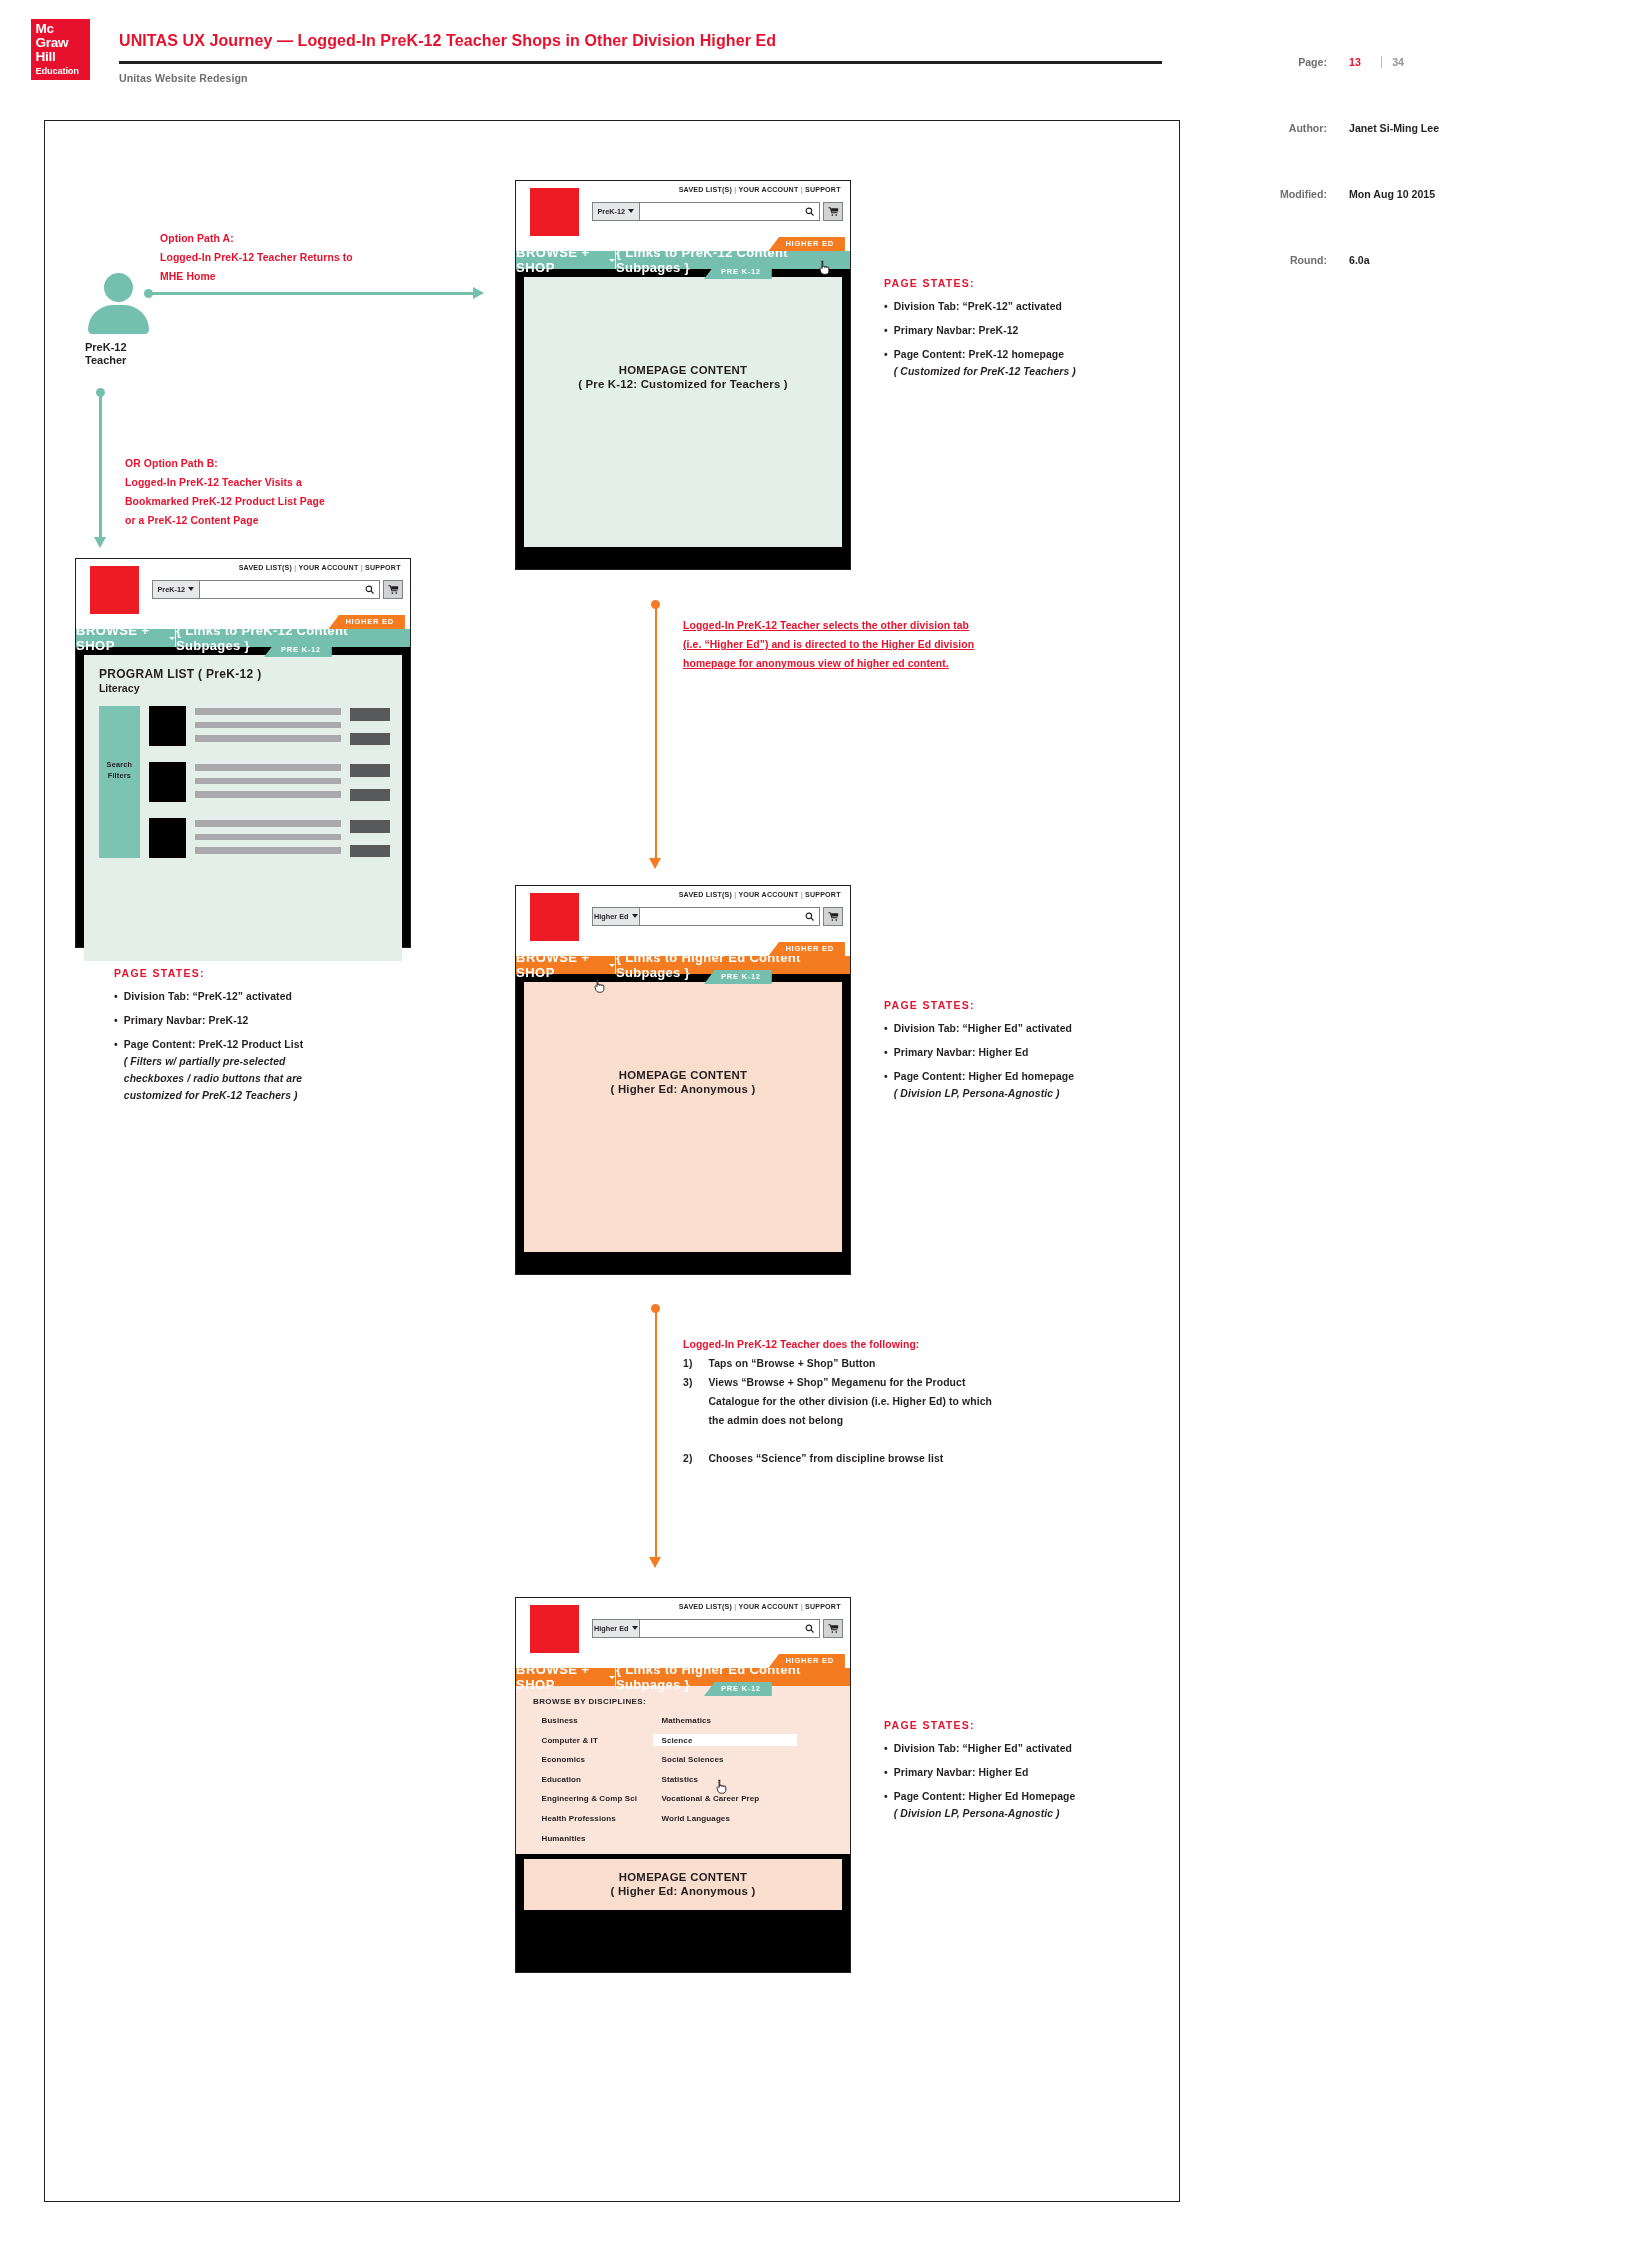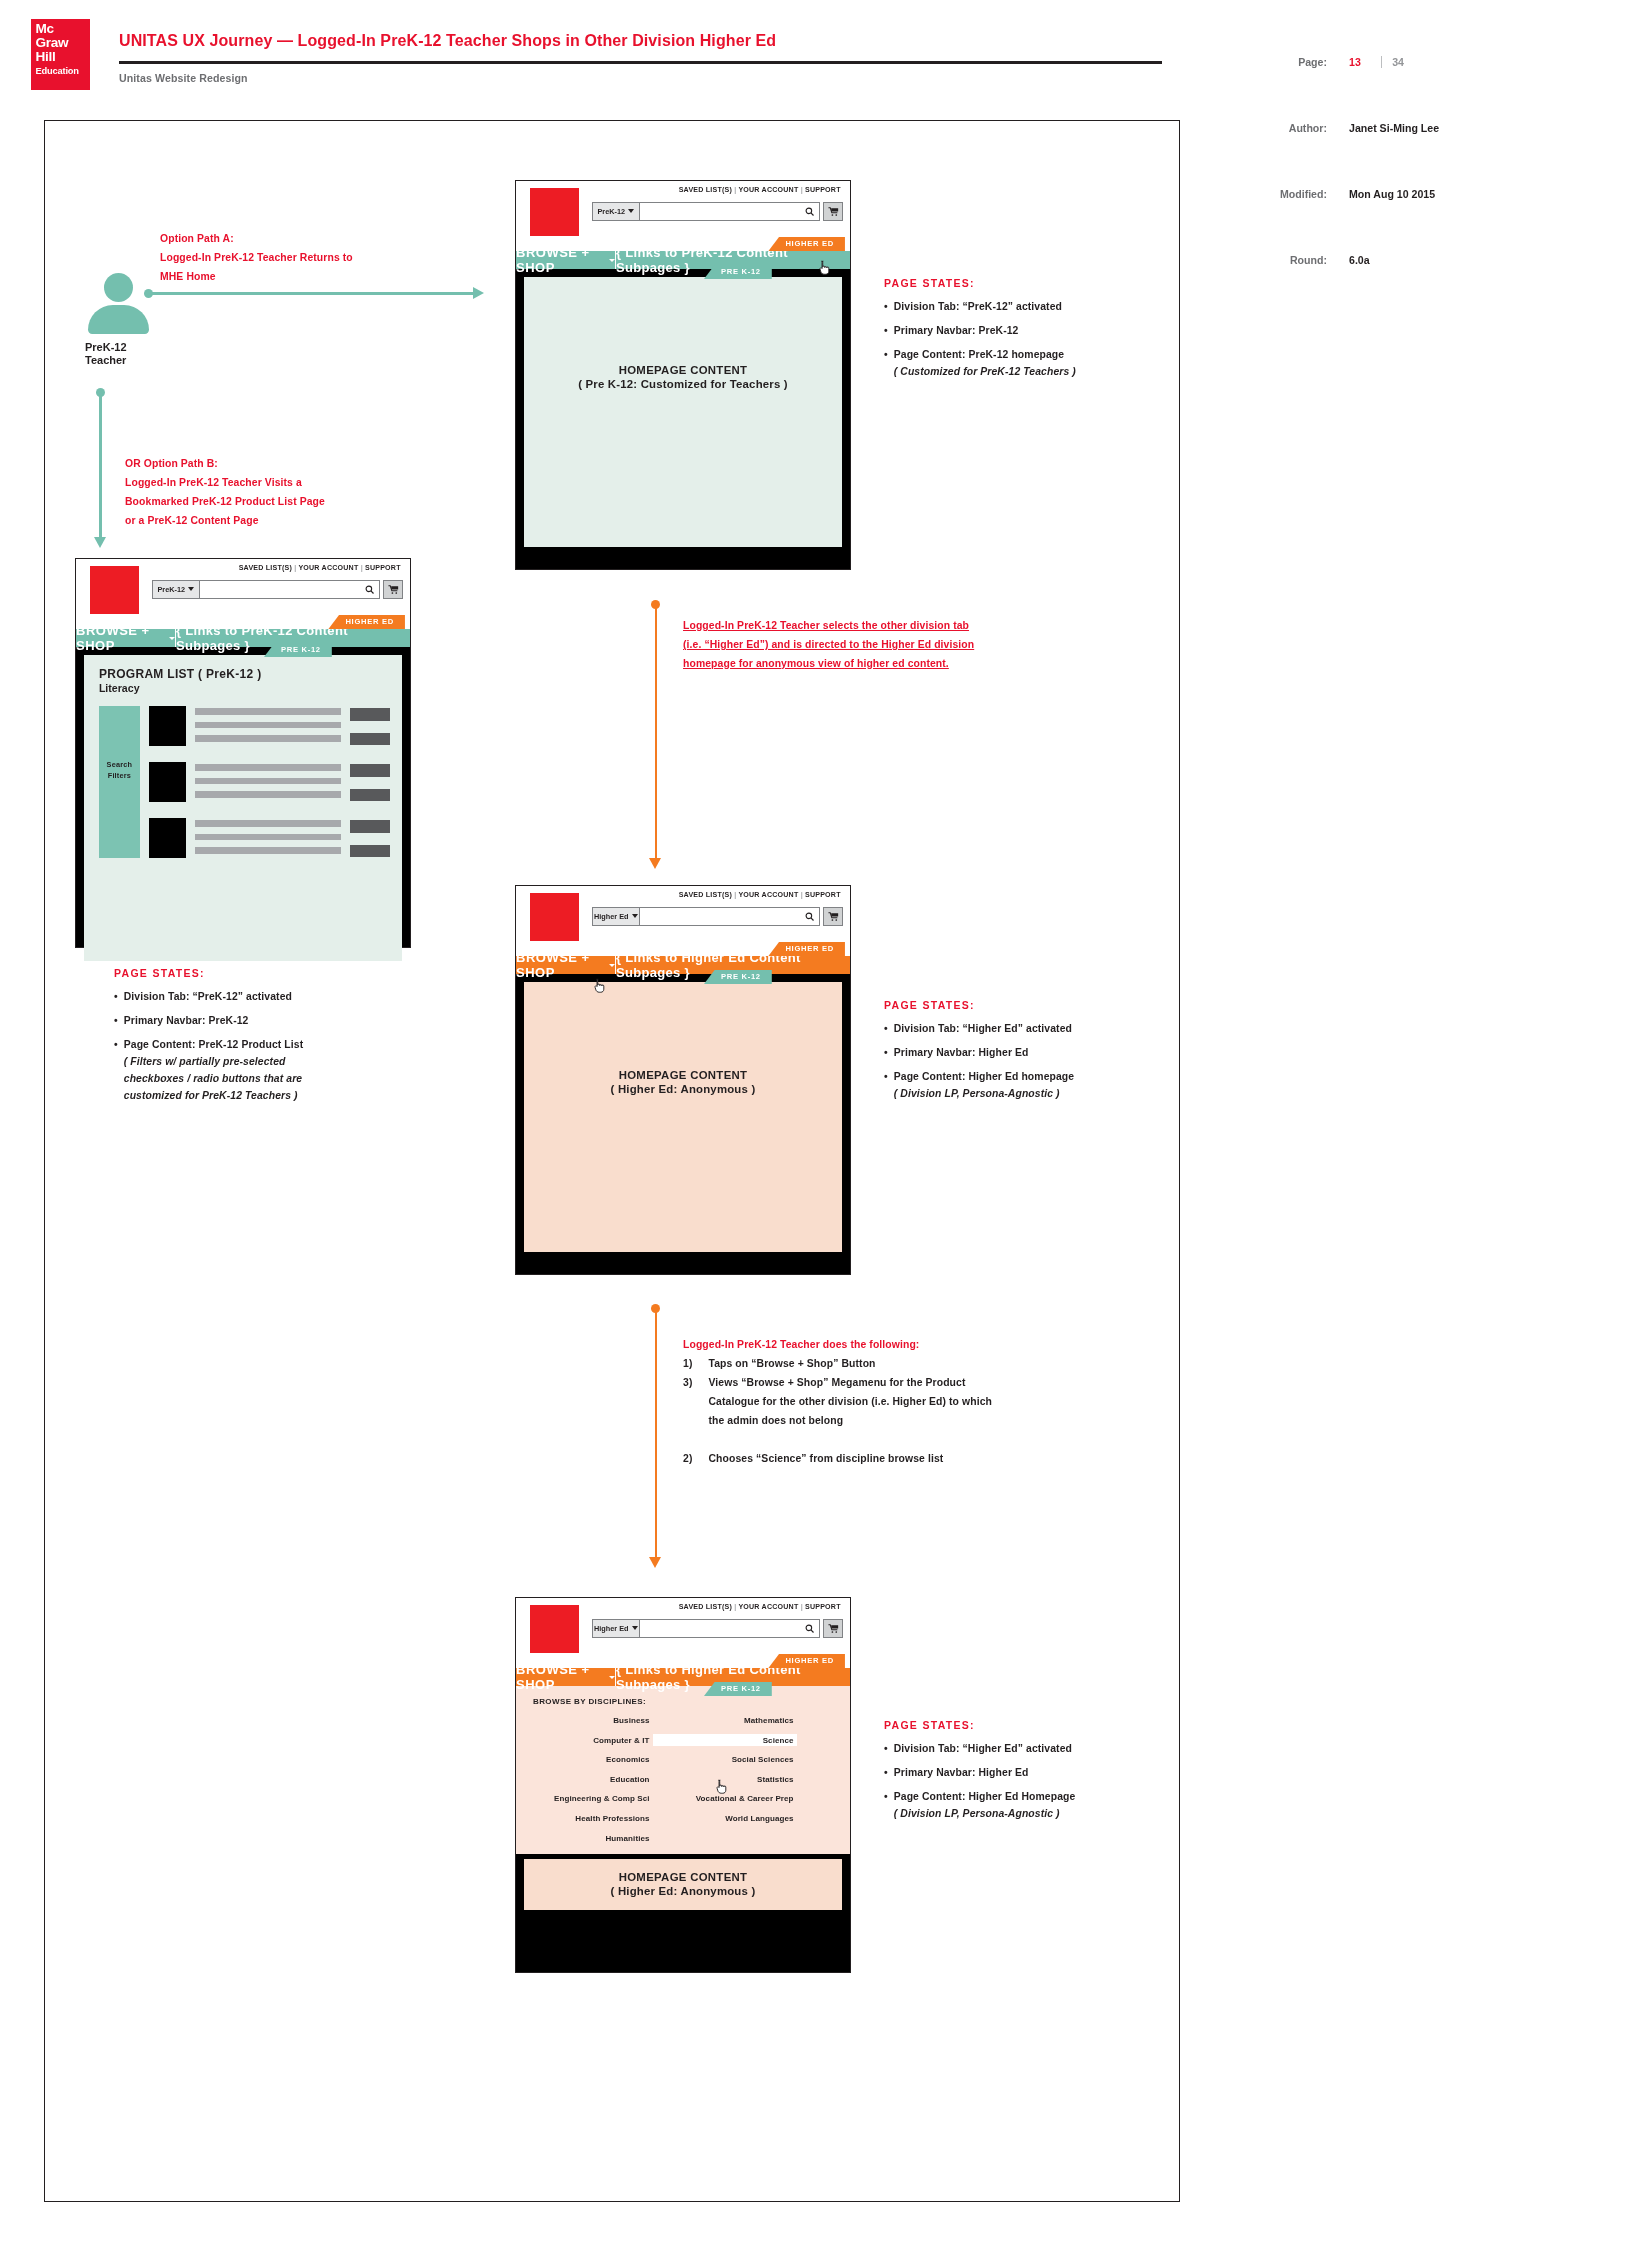--- a/index.html
+++ b/index.html
@@ -12,21 +12,21 @@
     position: relative;
     width: 1628px;
     height: 2261px;
     background: #fff;
     overflow: hidden;
   }
 
   
   .hdr-logo {
     position: absolute; left: 30.5px; top: 18.7px;
-    width: 59px; height: 71px;
+    width: 59px; height: 61px;
     background: #e8112d;
     color: #fff;
     font-weight: 700;
     font-size: 13.6px;
     line-height: 14px;
     padding: 3.4px 3.4px 0 5.1px;
     letter-spacing: -0.3px;
   }
   .hdr-logo .lg-edu { font-size: 9.3px; letter-spacing: -0.2px; }
   .hdr-title {
@@ -241,21 +241,21 @@
   .pl-line { height: 6.8px; background: #a7a9ac; }
   .pl-btns { width: 40px; display: flex; flex-direction: column; gap: 12px; padding-top: 1.7px; }
   .pl-btn { height: 12.7px; background: #58595b; }
 
   
   .mm { background: #fbe4da; padding: 11px 0 9.3px 17px; }
   .mm-title {
     font-size: 8px; font-weight: 700; color: #231f20;
     letter-spacing: 0.4px; margin-bottom: 8.5px;
   }
-  .mm-cols { display: flex; text-align: right; }
+  .mm-cols { display: flex; }
   .mm-col { width: 120px; display: flex; flex-direction: column; gap: 7.2px; }
   .mm-col.c2 { width: 144px; }
   .mm-item {
     font-size: 8px; font-weight: 700; color: #231f20;
     letter-spacing: 0.1px; padding: 1.7px 3.4px 1.7px 8.5px;
   }
   .mm-item.sel { background: #fff; }
 
   
   .ps { position: absolute; width: 305px; }

